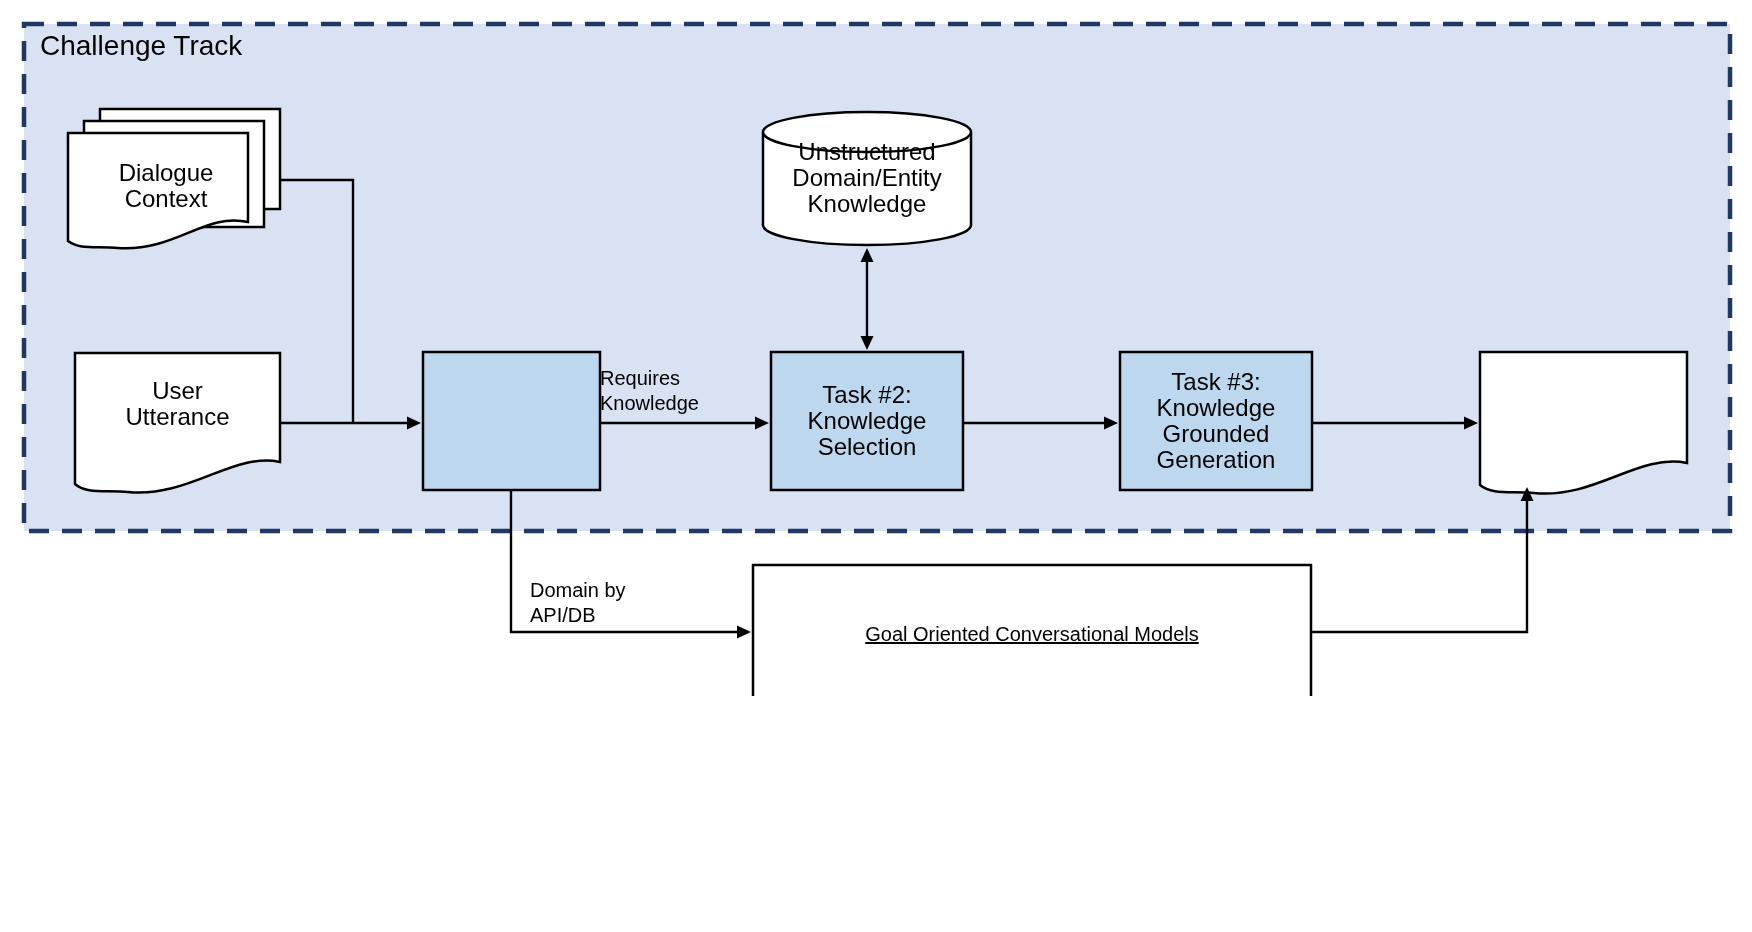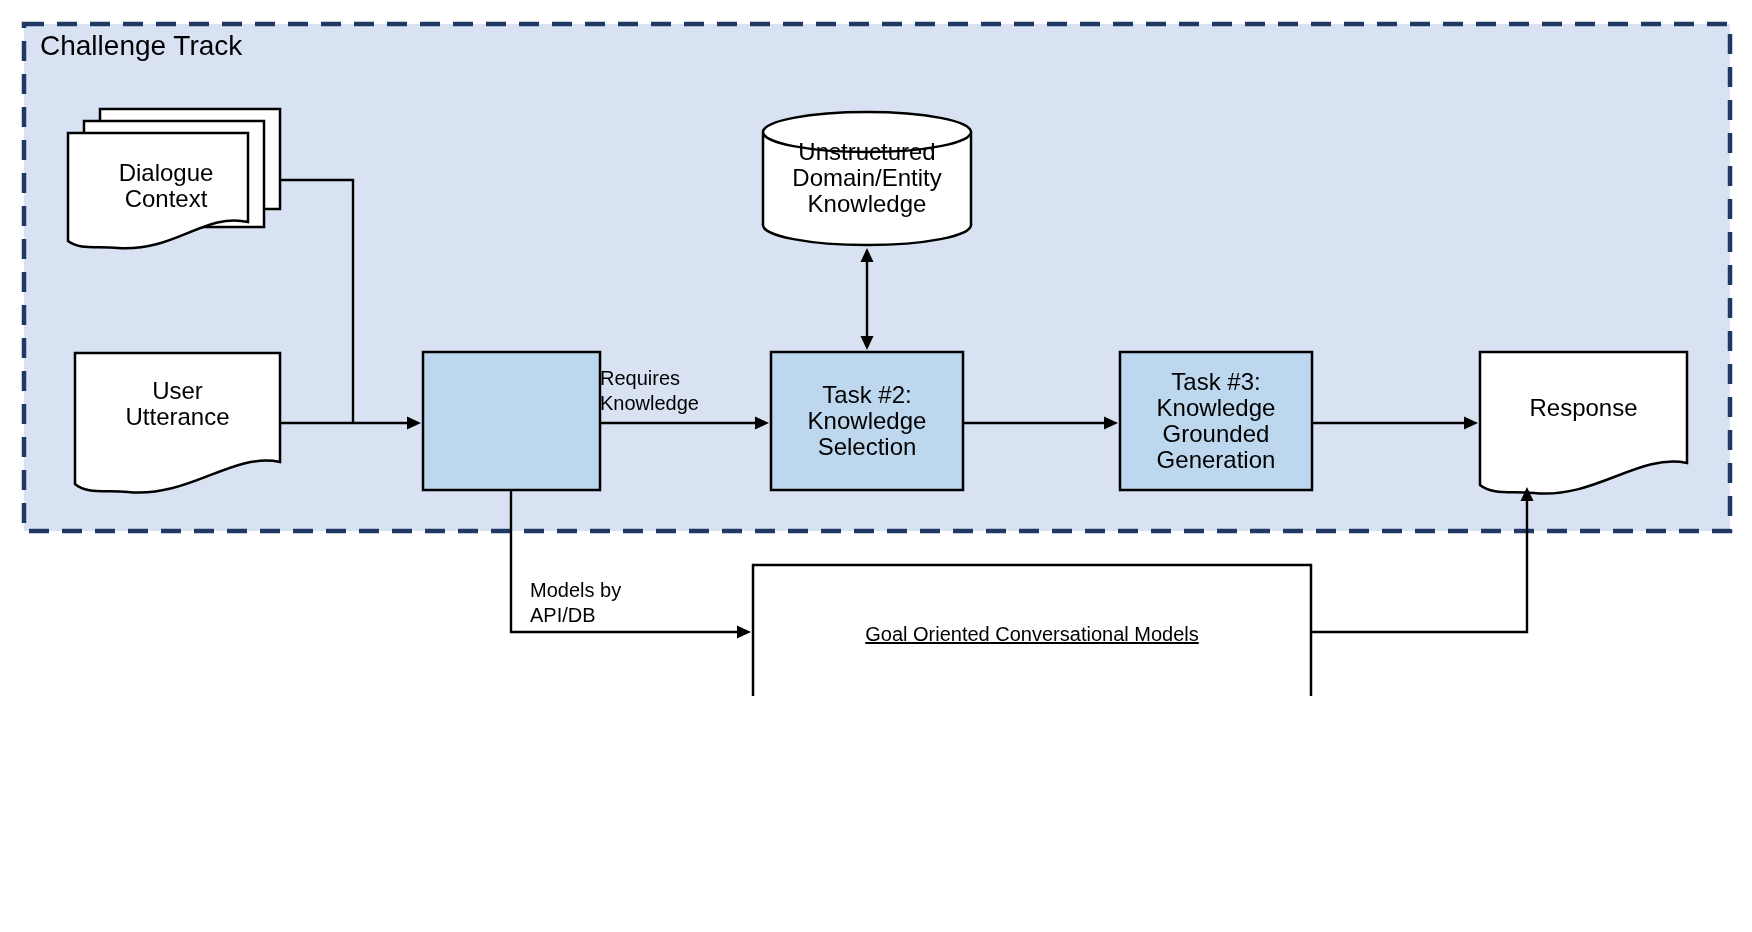--- a/index.html
+++ b/index.html
@@ -128,25 +128,24 @@
 
   <div class="label" style="left:771px; top:352px; width:192px; height:138px;text-align:center;">Task #2:
 Knowledge
 Selection</div>
 
   <div class="label" style="left:1120px; top:352px; width:192px; height:138px;border-radius:18px;">Task #3:
 Knowledge
 Grounded
 Generation</div>
 
-  <div class="label" style="left:1480px; top:352px; width:207px; height:112px;">Response</div>
 
   <div class="label big" style="left:753px; top:565px; width:558px; height:137px;">Goal Oriented Conversational Models</div>
 
   <div class="label big" style="left:954px; top:816px; width:208px; height:74px;">API/DB</div>
 
   <div class="edge-label" style="left:600px; top:366px; width:180px;">Requires
 Knowledge</div>
 
-  <div class="edge-label" style="left:530px; top:578px; width:180px;">Models by
+  <div class="edge-label" style="left:530px; top:578px; width:180px;">Domain by
 API/DB</div>
 
 </div>
 
 </body></html>

